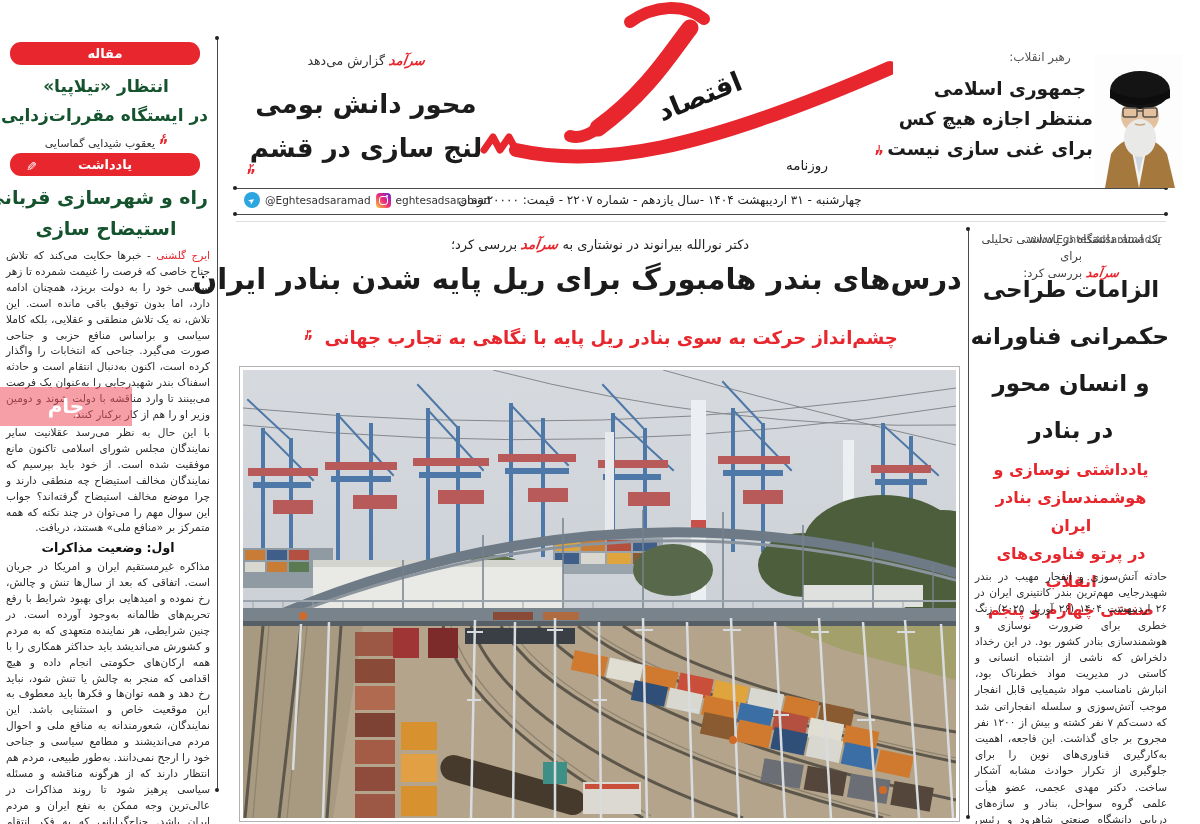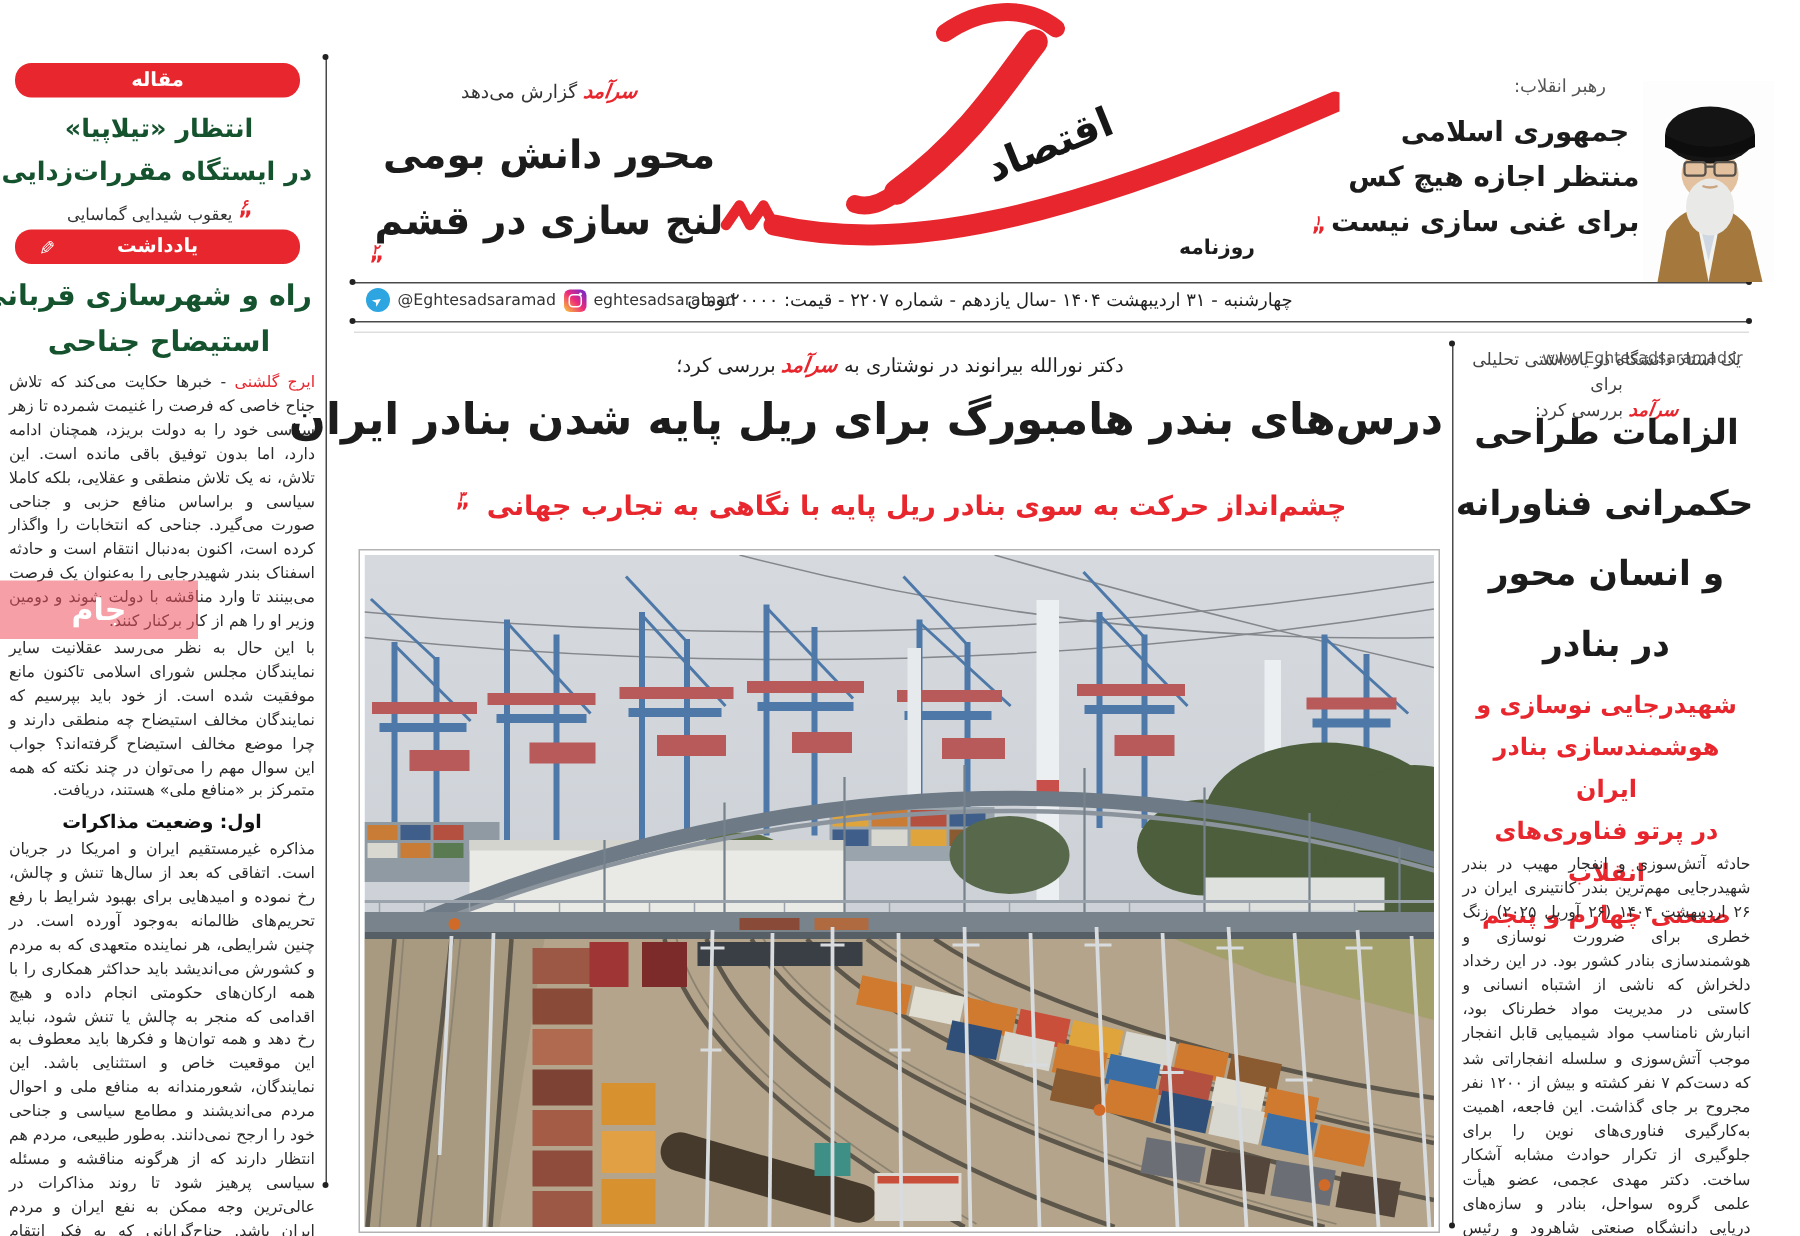--- a/index.html
+++ b/index.html
@@ -1,19 +1,19 @@
 <!DOCTYPE html>
 <html lang="fa"><head>
 <meta charset="utf-8">
 <style>
   html,body{margin:0;padding:0;background:#f2f2f2;}
   .page{position:relative;width:1200px;height:824px;background:#fff;overflow:hidden;
         font-family:"DejaVu Sans",sans-serif;direction:rtl;color:#1c1c1c;margin:0 auto;}
   .abs{position:absolute;}
-  .bold{font-weight:bold;}
+  .bold{font-weight:normal;}
   .center{text-align:center;}
   .jtext{text-align:justify;}
   
   .hrule{position:absolute;height:1px;background:#4a4a4a;}
   .vrule{position:absolute;width:1px;background:#4a4a4a;}
   .dot{position:absolute;width:4px;height:4px;border-radius:50%;background:#222;}
   
   .tagbanner{position:absolute;left:10px;width:190px;height:23px;background:#e8262d;border-radius:11px;
              color:#fff;font-size:13px;font-weight:bold;line-height:23px;text-align:center;}
   .lc-head{position:absolute;left:4px;width:204px;text-align:center;font-weight:bold;color:#14532d;
@@ -154,21 +154,21 @@
         <b class="q">”</b>
       </span>
     <span>یعقوب شیدایی گماسایی</span>
   </div>
   <div class="tagbanner" style="top:153px;">
     <span class="pencil">✎</span>
     <span>یادداشت</span>
   </div>
   <div class="lc-head" style="top:182px;font-size:19px;line-height:31px;">
     <div>راه و شهرسازی قربانی</div>
-    <div>استیضاح جناحی</div>
+    <div>استیضاح سازی</div>
   </div>
   <div class="lc-body jtext">
     <p><span class="note-author">ایرج گلشنی</span>
        <span>- خبرها حکایت می‌کند که تلاش جناح خاصی که فرصت را غنیمت شمرده تا زهر سیاسی خود را به دولت بریزد، همچنان ادامه دارد، اما بدون توفیق باقی مانده است. این تلاش، نه یک تلاش منطقی و عقلایی، بلکه کاملا سیاسی و براساس منافع حزبی و جناحی صورت می‌گیرد. جناحی که انتخابات را واگذار کرده است، اکنون به‌دنبال انتقام است و حادثه اسفناک بندر شهیدرجایی را به‌عنوان یک فرصت می‌بینند تا وارد مناقشه با دولت شوند و دومین وزیر او را هم از کار برکنار کنند.</span></p>
     <p>با این حال به نظر می‌رسد عقلانیت سایر نمایندگان مجلس شورای اسلامی تاکنون مانع موفقیت شده است. از خود باید بپرسیم که نمایندگان مخالف استیضاح چه منطقی دارند و چرا موضع مخالف استیضاح گرفته‌اند؟ جواب این سوال مهم را می‌توان در چند نکته که همه متمرکز بر «منافع ملی» هستند، دریافت.</p>
     <p class="lc-sub">اول: وضعیت مذاکرات</p>
     <p>مذاکره غیرمستقیم ایران و امریکا در جریان است. اتفاقی که بعد از سال‌ها تنش و چالش، رخ نموده و امیدهایی برای بهبود شرایط با رفع تحریم‌های ظالمانه به‌وجود آورده است. در چنین شرایطی، هر نماینده متعهدی که به مردم و کشورش می‌اندیشد باید حداکثر همکاری را با همه ارکان‌های حکومتی انجام داده و هیچ اقدامی که منجر به چالش یا تنش شود، نباید رخ دهد و همه توان‌ها و فکرها باید معطوف به این موقعیت خاص و استثنایی باشد. این نمایندگان، شعورمندانه به منافع ملی و احوال مردم می‌اندیشند و مطامع سیاسی و جناحی خود را ارجح نمی‌دانند. به‌طور طبیعی، مردم هم انتظار دارند که از هرگونه مناقشه و مسئله سیاسی پرهیز شود تا روند مذاکرات در عالی‌ترین وجه ممکن به نفع ایران و مردم ایران باشد. جناح‌گرایانی که به فکر انتقام هستند و بهانه دست‌شان افتاده است، نگاهی به اهمیت آرامش در کشور و همدلی و هم‌داستانی تمامی ارکان حکومتی ندارند و حتی اصل موفقیت مذاکرات به نفع ایران را هم برنمی‌تابند...</p>
   </div>
   <div class="highlight">جام</div>
 
@@ -452,21 +452,21 @@
     <div><span class="minilogo">سرآمد</span>
          <span>بررسی کرد:</span></div>
   </div>
   <div class="rc-head">
     <div>الزامات طراحی</div>
     <div>حکمرانی فناورانه</div>
     <div>و انسان محور</div>
     <div>در بنادر</div>
   </div>
   <div class="rc-sub">
-    <div>شهیدرجایی نوسازی و</div>
+    <div>یادداشتی نوسازی و</div>
     <div>هوشمندسازی بنادر ایران</div>
     <div>در پرتو فناوری‌های انقلاب</div>
     <div>صنعتی چهارم و پنجم</div>
   </div>
   <div class="rc-body jtext">
     <span>حادثه آتش‌سوزی و انفجار مهیب در بندر شهیدرجایی مهم‌ترین بندر کانتینری ایران در ۲۶ اردیبهشت ۱۴۰۴ (۲۶ آوریل ۲۰۲۵) زنگ خطری برای ضرورت نوسازی و هوشمندسازی بنادر کشور بود. در این رخداد دلخراش که ناشی از اشتباه انسانی و کاستی در مدیریت مواد خطرناک بود، انبارش نامناسب مواد شیمیایی قابل انفجار موجب آتش‌سوزی و سلسله انفجاراتی شد که دست‌کم ۷ نفر کشته و بیش از ۱۲۰۰ نفر مجروح بر جای گذاشت. این فاجعه، اهمیت به‌کارگیری فناوری‌های نوین را برای جلوگیری از تکرار حوادث مشابه آشکار ساخت. دکتر مهدی عجمی، عضو هیأت علمی گروه سواحل، بنادر و سازه‌های دریایی دانشگاه صنعتی شاهرود و رئیس پیشین انجمن مهندسی دریایی ایران، در مطلبی تحلیلی و اختصاصی برای این روزنامه به بررسی راهکارهای نوسازی و هوشمندسازی بنادر ایران با استفاده از فناوری‌های...</span>
     
   </div>
 
 </div>

